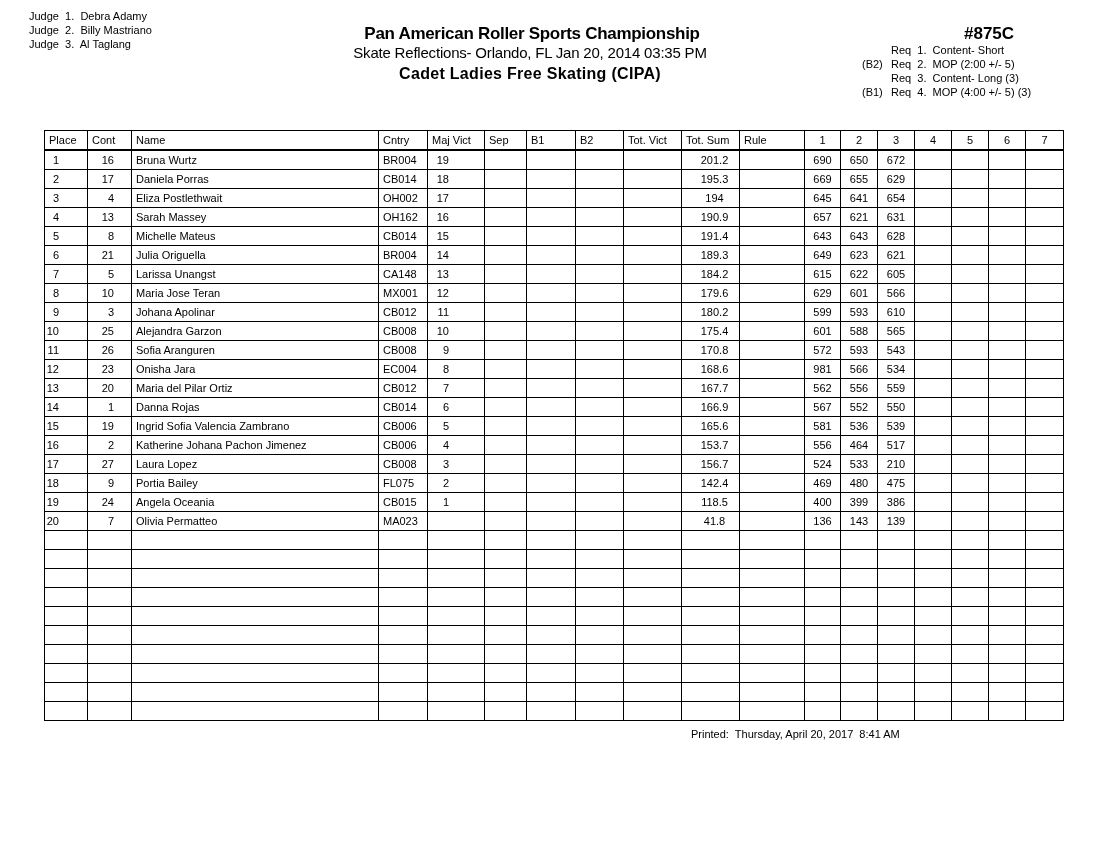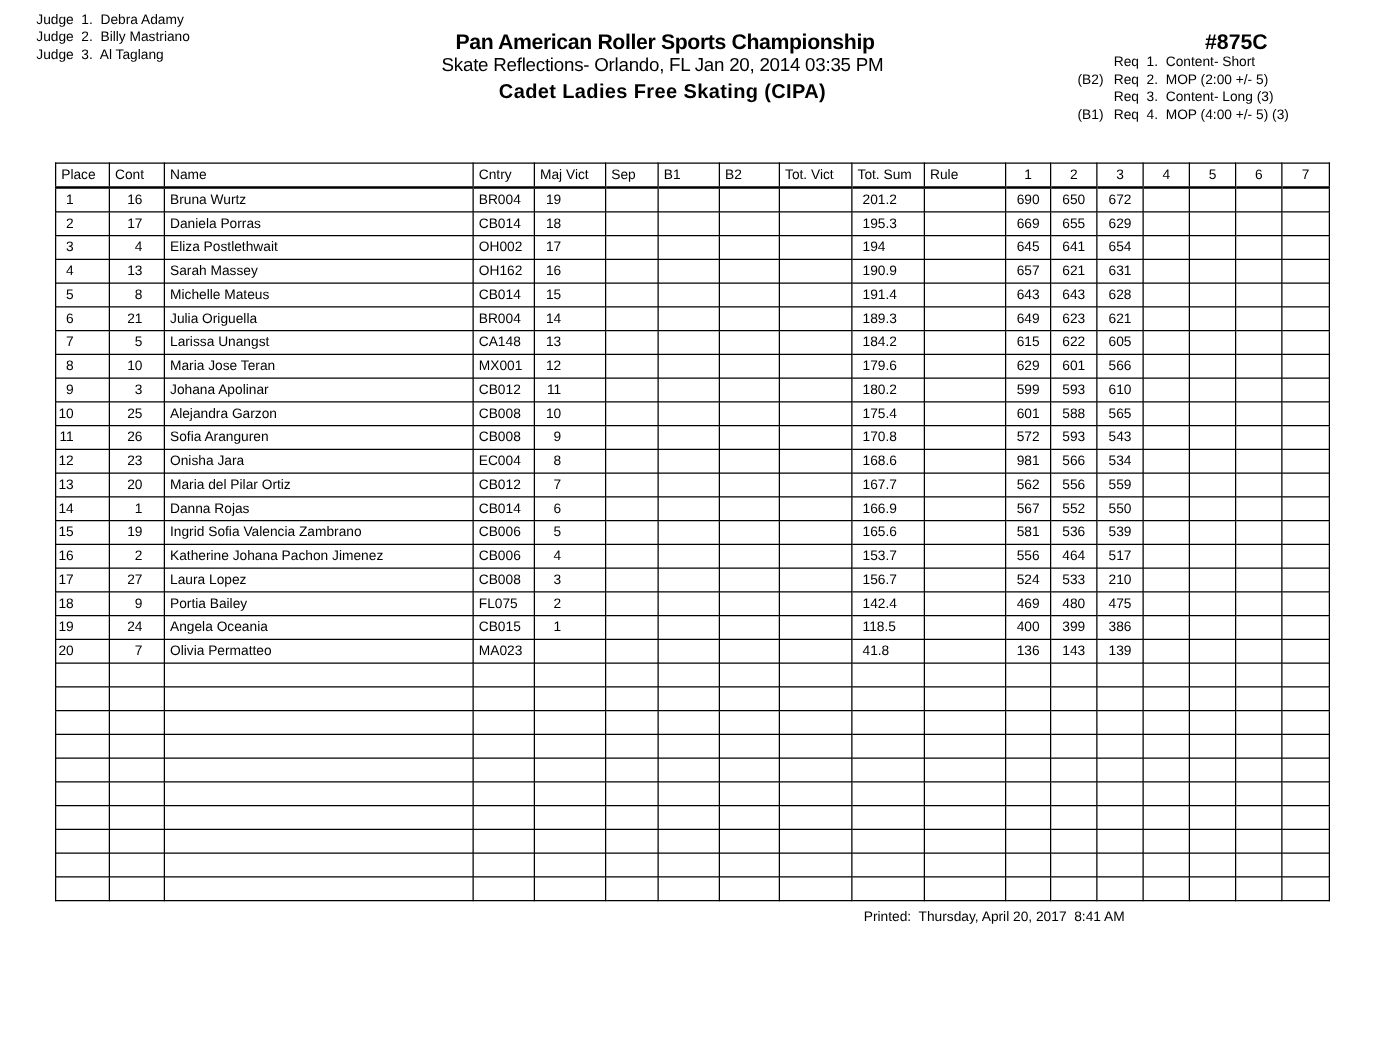--- a/index.html
+++ b/index.html
@@ -91,21 +91,21 @@
   table.results thead th {
     border-bottom: 2px solid #000;
     height: 17px;
     padding-top: 1px;
   }
   table.results th.num-h { text-align: center; padding: 1px 0 0 0; }
   table.results td.c-place { text-align: right; padding: 0 28px 0 0; }
   table.results td.c-cont { text-align: right; padding: 0 17px 0 0; }
   table.results td.c-maj { text-align: left; padding-left: 8px; }
   table.results td.c-maj span { display: inline-block; width: 13px; text-align: right; }
-  table.results td.c-sum { padding-left: 8px; }
+  table.results td.c-sum { padding-left: 8px; text-align: center; }
   table.results td.c-j { text-align: center; padding: 0; }
   .printed {
     position: absolute;
     left: 691px;
     top: 728px;
     font-size: 11px;
     white-space: pre;
   }
 </style>
 </head>

